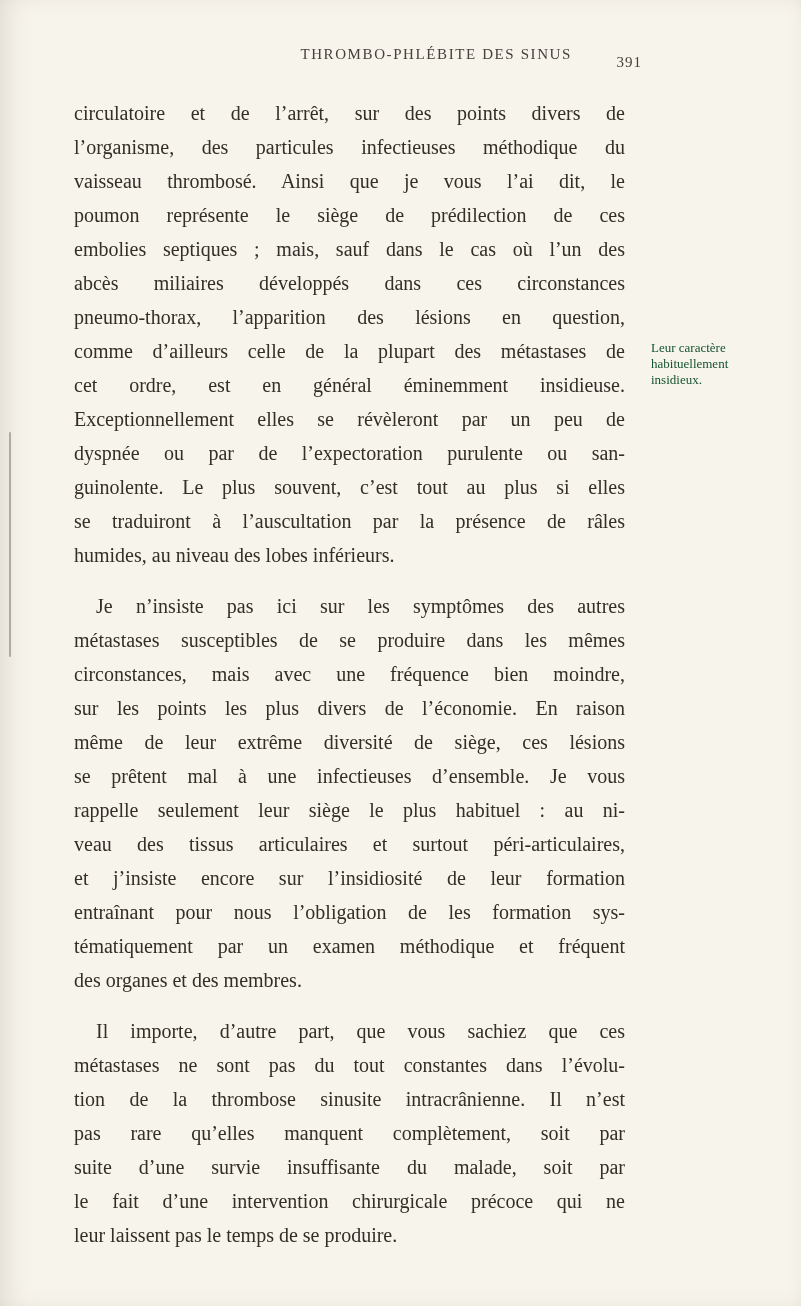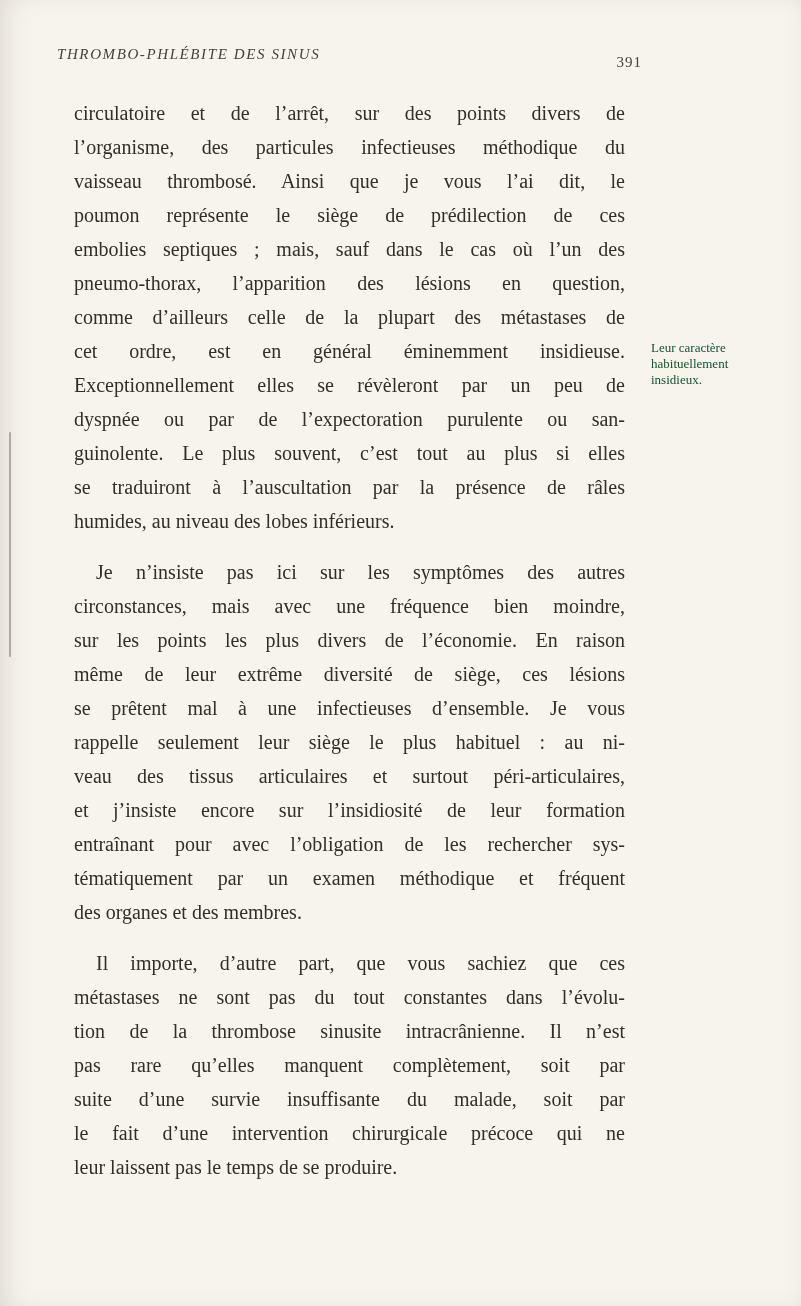--- a/index.html
+++ b/index.html
@@ -23,23 +23,22 @@
     top: 46px;
     width: 585px;
     height: 22px;
     font-size: 15px;
     letter-spacing: 1.6px;
     color: #46413a;
     white-space: nowrap;
   }
   .running-head .title {
     display: block;
-    text-align: left;
+    text-align: right;
     padding-right: 70px; 
-    font-style: italic;
   }
   .running-head .folio {
     position: absolute;
     right: 0;
     top: 8px;
     letter-spacing: 1px;
   }
 
   .text-body {
     position: absolute;
@@ -89,39 +88,41 @@
     <span class="folio">391</span>
   </div>
 
   <div class="text-body">
       <div class="paragraph">
         <div class="line">circulatoire et de l’arrêt, sur des points divers de</div>
         <div class="line">l’organisme, des particules infectieuses méthodique du</div>
         <div class="line">vaisseau thrombosé. Ainsi que je vous l’ai dit, le</div>
         <div class="line">poumon représente le siège de prédilection de ces</div>
         <div class="line">embolies septiques ; mais, sauf dans le cas où l’un des</div>
+        <div class="line">abcès miliaires développés dans ces circonstances</div>
         <div class="line">pneumo-thorax, l’apparition des lésions en question,</div>
         <div class="line">comme d’ailleurs celle de la plupart des métastases de</div>
         <div class="line">cet ordre, est en général éminemment insidieuse.</div>
         <div class="line">Exceptionnellement elles se révèleront par un peu de</div>
         <div class="line">dyspnée ou par de l’expectoration purulente ou san-</div>
         <div class="line">guinolente. Le plus souvent, c’est tout au plus si elles</div>
         <div class="line">se traduiront à l’auscultation par la présence de râles</div>
         <div class="line last">humides, au niveau des lobes inférieurs.</div>
       </div>
       <div class="paragraph">
         <div class="line first">Je n’insiste pas ici sur les symptômes des autres</div>
+        <div class="line">métastases susceptibles de se produire dans les mêmes</div>
         <div class="line">circonstances, mais avec une fréquence bien moindre,</div>
         <div class="line">sur les points les plus divers de l’économie. En raison</div>
         <div class="line">même de leur extrême diversité de siège, ces lésions</div>
         <div class="line">se prêtent mal à une infectieuses d’ensemble. Je vous</div>
         <div class="line">rappelle seulement leur siège le plus habituel : au ni-</div>
         <div class="line">veau des tissus articulaires et surtout péri-articulaires,</div>
         <div class="line">et j’insiste encore sur l’insidiosité de leur formation</div>
-        <div class="line">entraînant pour avec l’obligation de les rechercher sys-</div>
+        <div class="line">entraînant pour nous l’obligation de les formation sys-</div>
         <div class="line">tématiquement par un examen méthodique et fréquent</div>
         <div class="line last">des organes et des membres.</div>
       </div>
       <div class="paragraph">
         <div class="line first">Il importe, d’autre part, que vous sachiez que ces</div>
         <div class="line">métastases ne sont pas du tout constantes dans l’évolu-</div>
         <div class="line">tion de la thrombose sinusite intracrânienne. Il n’est</div>
         <div class="line">pas rare qu’elles manquent complètement, soit par</div>
         <div class="line">suite d’une survie insuffisante du malade, soit par</div>
         <div class="line">le fait d’une intervention chirurgicale précoce qui ne</div>

